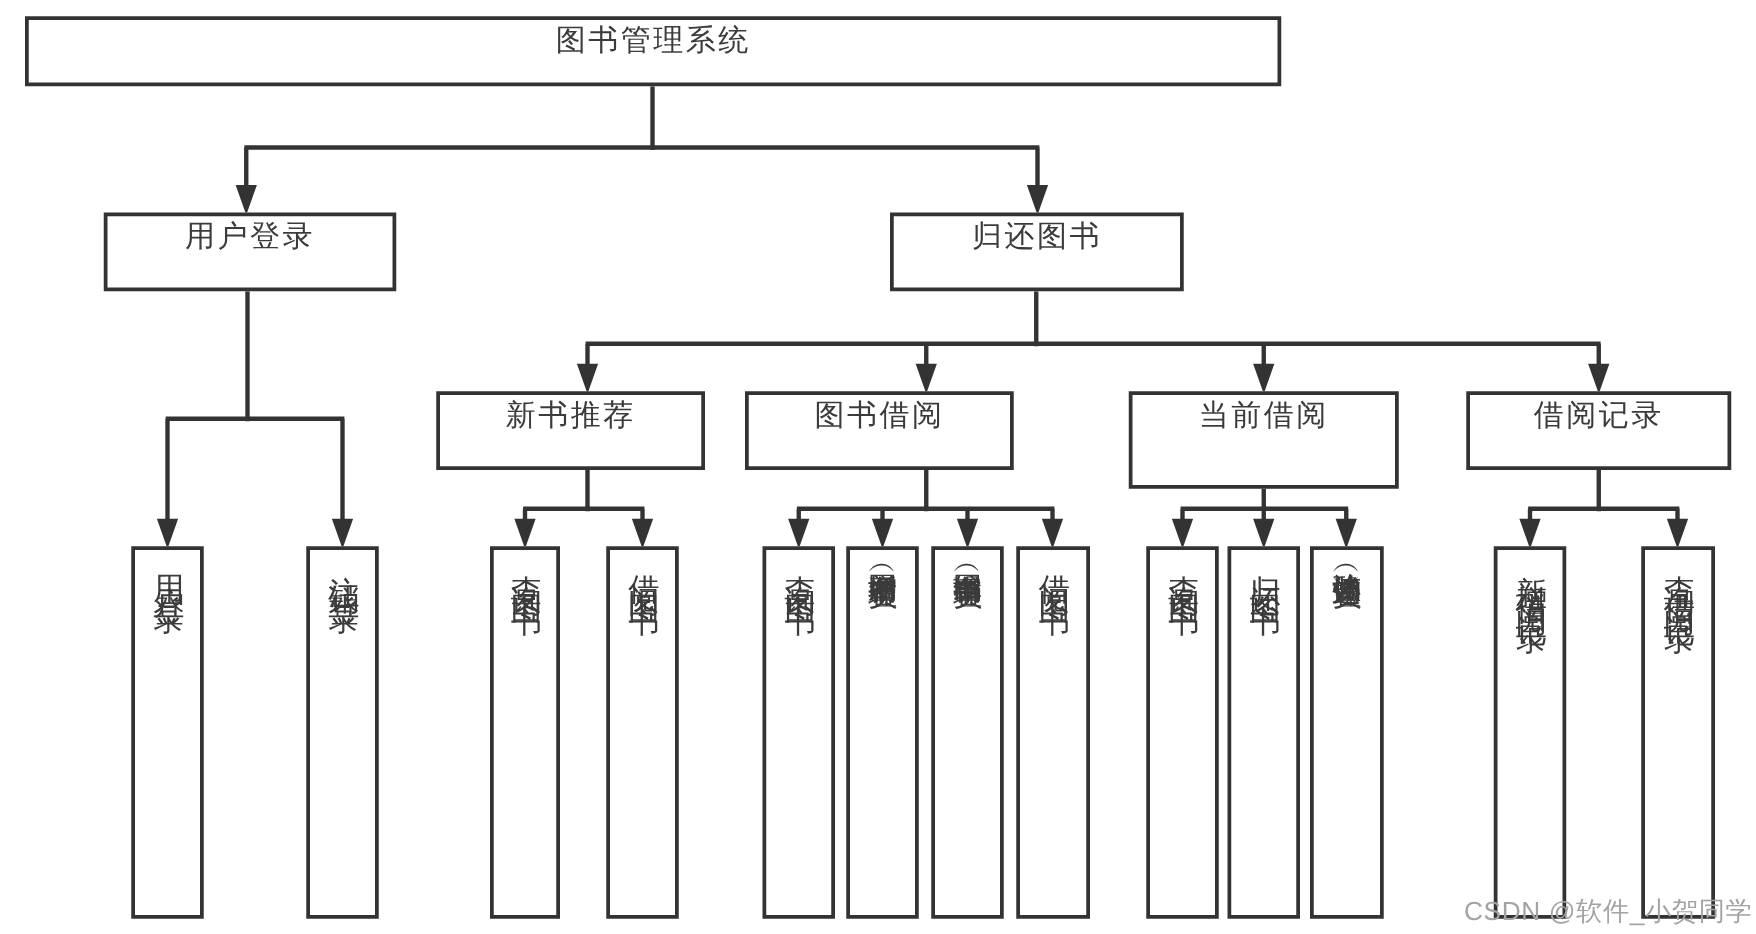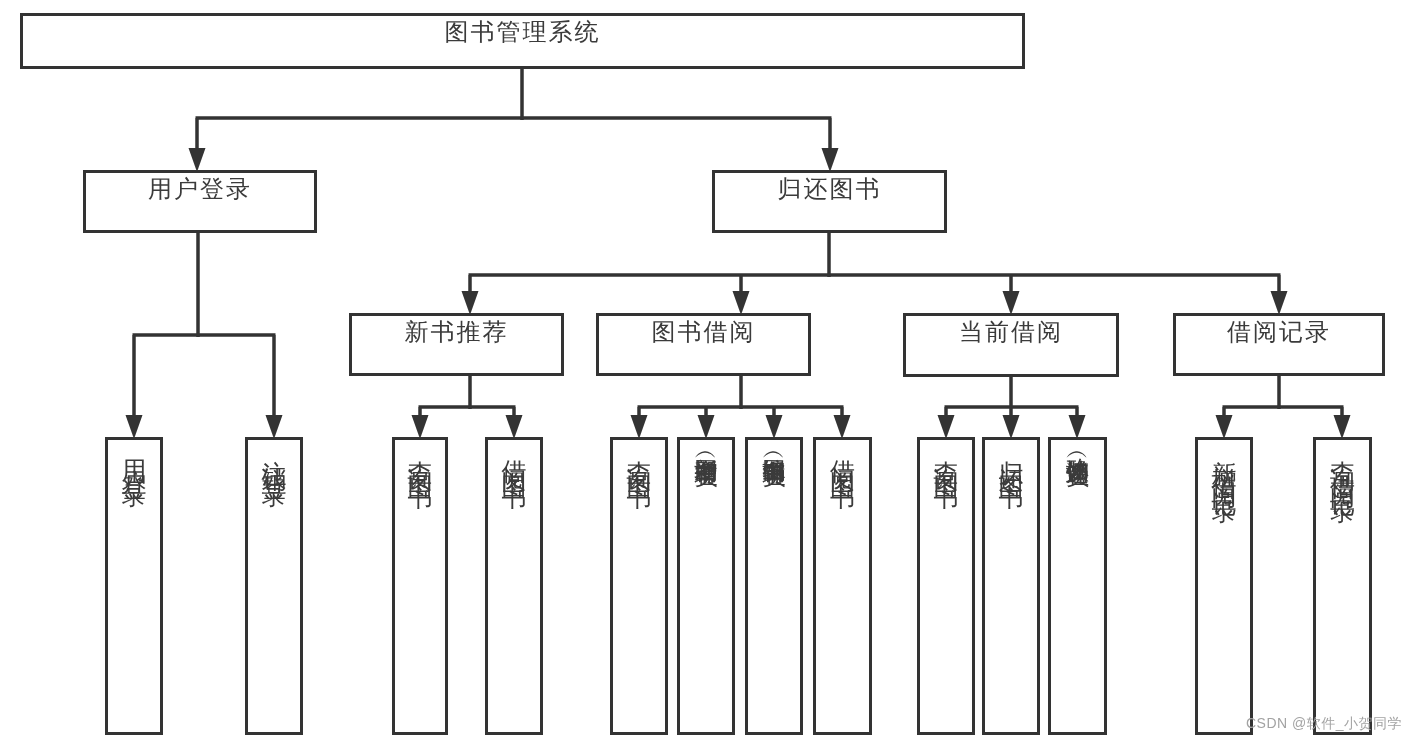--- a/index.html
+++ b/index.html
@@ -41,21 +41,21 @@
     white-space:nowrap;
   }
   .v-label.tight{
     font-size:23px;
     letter-spacing:1px;
   }
   .watermark{
     position:absolute;
     right:3px;
     top:715px;
-    font-size:14px;
+    font-size:21px;
     letter-spacing:0.5px;
     color:var(--wm);
     white-space:nowrap;
   }
 </style>
 </head>
 <body>
 
 <div class="canvas">
 
@@ -109,21 +109,21 @@
   <div class="box" style="left:712px;top:170px;width:235px;height:63px">
     <span class="h-label">归还图书</span>
   </div>
 
   <div class="box" style="left:349px;top:313px;width:215px;height:63px">
     <span class="h-label">新书推荐</span>
   </div>
   <div class="box" style="left:596px;top:313px;width:215px;height:63px">
     <span class="h-label">图书借阅</span>
   </div>
-  <div class="box" style="left:903px;top:313px;width:216px;height:64px">
+  <div class="box" style="left:903px;top:313px;width:216px;height:78px">
     <span class="h-label">当前借阅</span>
   </div>
   <div class="box" style="left:1173px;top:313px;width:212px;height:63px">
     <span class="h-label">借阅记录</span>
   </div>
 
   <div class="box" style="left:105px;top:437px;width:58px;height:298px">
     <span class="v-label">用户登录</span>
   </div>
   <div class="box" style="left:245px;top:437px;width:58px;height:298px">

